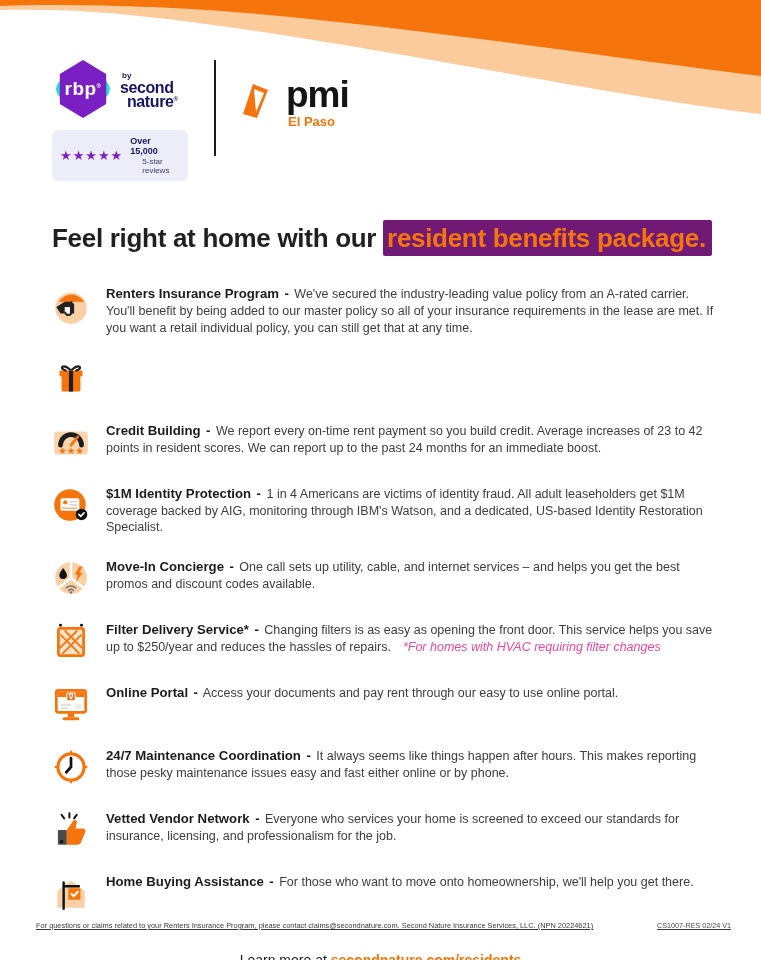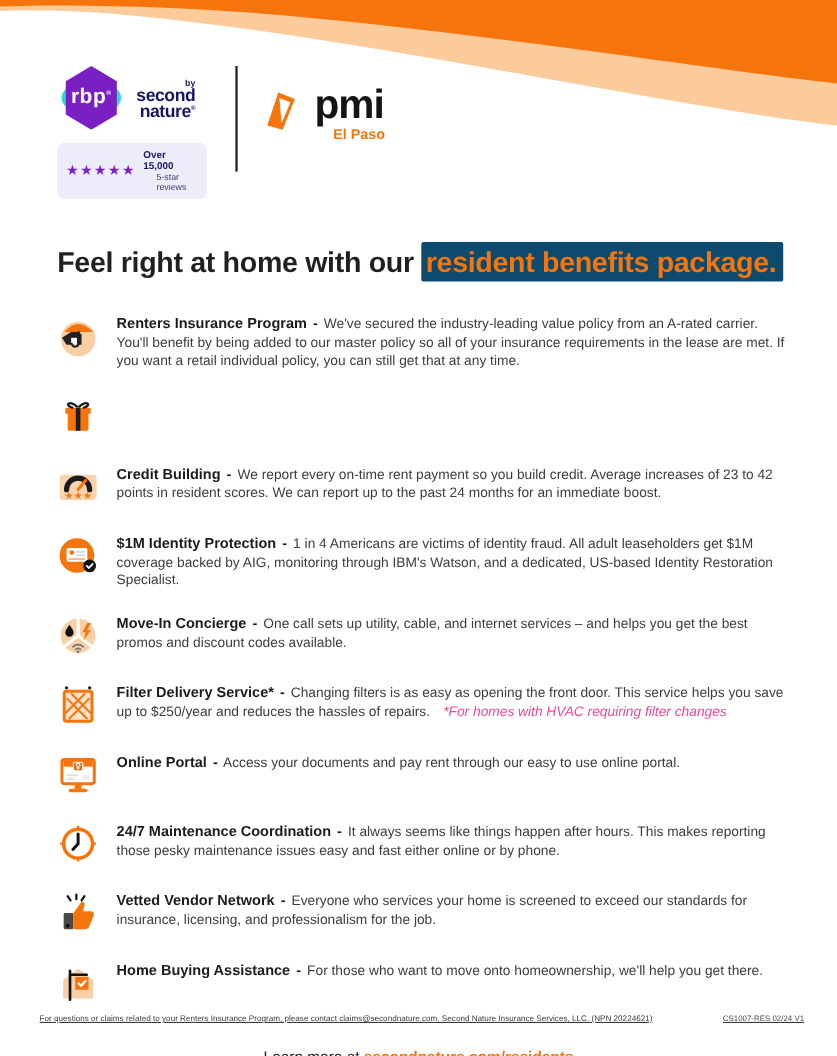--- a/index.html
+++ b/index.html
@@ -42,21 +42,21 @@
   .purple-hex {
     position: absolute; inset: 2px;
     background: #7A1FC4;
     clip-path: polygon(50% 0%, 90% 24%, 90% 76%, 50% 100%, 10% 76%, 10% 24%);
     display: flex; align-items: center; justify-content: center;
   }
   .purple-hex .rbp-txt {
     color: #fff; font-weight: bold; font-size: 19px; letter-spacing: .5px;
   }
   .purple-hex sup { font-size: 6px; color: #fff; }
-  .byline { line-height: 1; padding-top: 4px; text-align: right; }
+  .byline { line-height: 1; padding-top: 4px; }
   .byline .by { font-size: 8px; color: #171663; font-weight: bold; display: block; margin-left: 2px; }
   .sn-line { display: block; font-weight: 800; color: #171663; font-size: 16px; letter-spacing: -0.4px; }
   .sn-line.l2 { margin-top: -2px; margin-left: 7px; }
   .sn-line sup { font-size: 6px; }
   .reviews-badge {
     margin-top: 10px;
     background: #EDEDF9;
     border-radius: 6px;
     padding: 6px 8px;
     display: flex; align-items: center; gap: 7px;
@@ -66,34 +66,34 @@
   .reviews-text { line-height: 1.15; }
   .reviews-count { display: block; font-size: 9px; font-weight: bold; color: #171663; }
   .reviews-label { display: block; font-size: 8px; color: #3E3C6E; margin-left: 12px; }
   .logo-divider {
     width: 2px; height: 96px; background: #1a1a1a; margin-top: 2px; flex: 0 0 auto;
   }
   .pmi-logo { display: flex; align-items: flex-start; gap: 16px; padding-top: 18px; }
   .pmi-mark { width: 30px; height: 40px; margin-top: 4px; }
   .pmi-words { line-height: 1; }
   .pmi-name { font-size: 37px; font-weight: 800; color: #141414; letter-spacing: -1px; display: block; }
-  .pmi-loc { font-size: 13px; font-weight: bold; color: #F6740C; display: block; margin-top: 2px; margin-left: 17px; }
+  .pmi-loc { font-size: 13px; font-weight: bold; color: #F6740C; display: block; margin-top: 2px; margin-left: 2px; }
   
   .title {
     margin: 42px 40px 0 52px;
     font-size: 26px;
     font-weight: 600;
     color: #231F20;
     letter-spacing: -0.3px;
     white-space: nowrap;
   }
   .title .hl {
     color: #F6740C;
     font-weight: 800;
-    background: #0c4a6e;
+    background: #701a75;
     padding: 3px 6px 3px 4px;
     border-radius: 2px;
   }
   
   .benefits {
     margin: 30px 42px 0 50px;
     display: flex;
     flex-direction: column;
     gap: 21px;
   }

